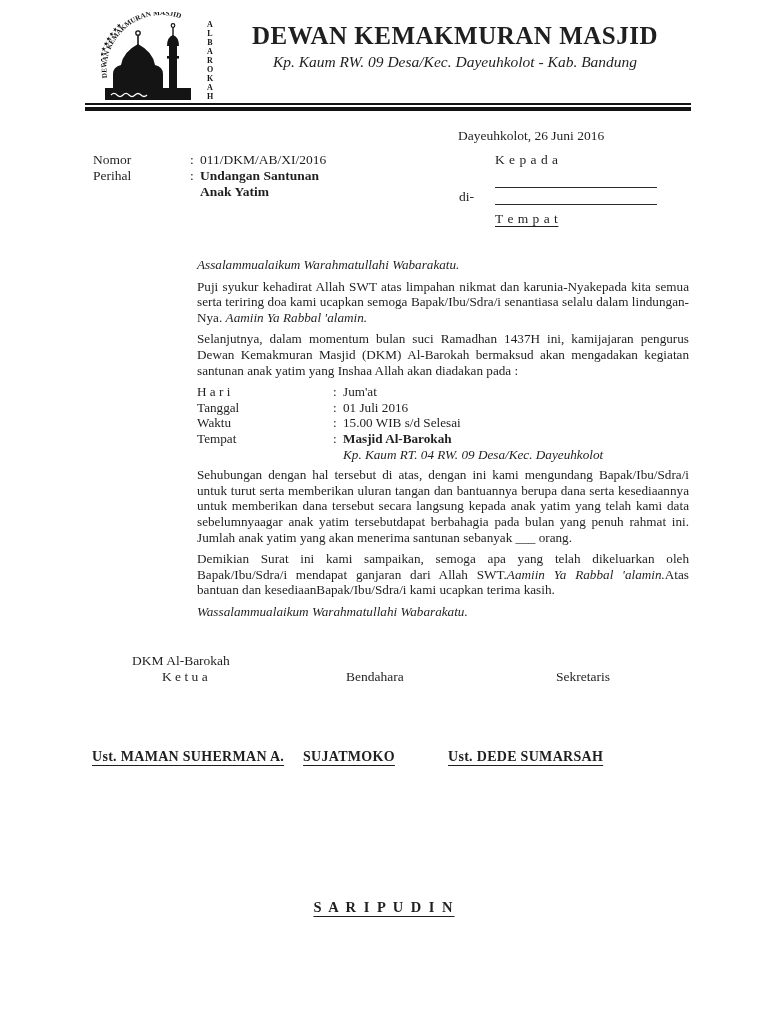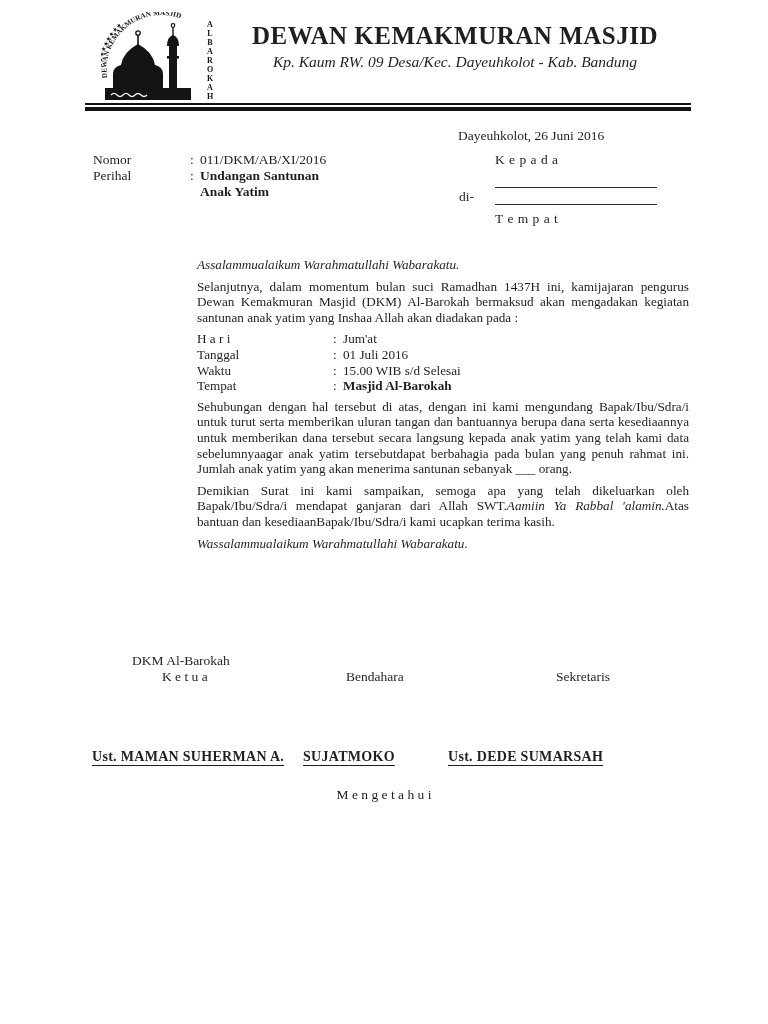--- a/index.html
+++ b/index.html
@@ -26,21 +26,21 @@
   .ref-line2 { margin-left:107px; font-weight:bold; }
   
   .recipient { position:absolute; left:455px; top:152px; width:212px; font-size:13.5px; line-height:16px; }
   .kepada { margin-left:40px; letter-spacing:0.5px; }
   .yth-row { display:flex; }
   .yth { width:39px; flex:none; }
   .fill-line { margin-left:40px; width:162px; border-bottom:1.6px solid #2a2a2a; height:19px; }
   .di-row { display:flex; align-items:flex-end; height:17px; }
   .di { width:36px; flex:none; margin-left:4px;font-family:Liberation Serif, serif; }
   .di-row .fill-line { margin-left:0; height:100%; }
-  .tempat { margin-left:40px; margin-top:6px; text-underline-offset:3px; letter-spacing:0.5px; }
+  .tempat { margin-left:40px; margin-top:6px; text-decoration:underline; text-underline-offset:3px; letter-spacing:0.5px; }
   
   .body { position:absolute; left:197px; top:257px; width:492px; font-size:13.2px; line-height:15.6px; }
   .body p { margin:0 0 6px 0; text-align:justify; }
   .body p.salutation, .body p.closing { font-style:italic; text-align:left; }
   .body p.closing { margin-top:1px; }
   .event { margin:1px 0 5px 0; }
   .event-row { display:flex; }
   .event-label { width:136px; flex:none; }
   .event-sep { width:10px; flex:none; }
   .event-row.tempat-row .event-value { font-weight:bold; }
@@ -126,20 +126,21 @@
     <div class="fill-line"></div>
     <div class="di-row">
       <span class="di">di-</span>
       <span class="fill-line"></span>
     </div>
     <div class="tempat">T e m p a t</div>
   </div>
 
   <div class="body">
     <p class="salutation">Assalammualaikum Warahmatullahi Wabarakatu.</p>
+    <p><span>Puji syukur kehadirat Allah SWT atas limpahan nikmat dan karunia-Nyakepada kita semua serta teriring doa kami ucapkan semoga Bapak/Ibu/Sdra/i senantiasa selalu dalam lindungan-Nya. </span><i>Aamiin Ya Rabbal 'alamin.</i></p>
     <p>Selanjutnya, dalam momentum bulan suci Ramadhan 1437H ini, kamijajaran pengurus Dewan Kemakmuran Masjid (DKM) Al-Barokah bermaksud akan mengadakan kegiatan santunan anak yatim yang Inshaa Allah akan diadakan pada :</p>
 
     <div class="event">
       <div class="event-row">
         <span class="event-label">H a r i</span>
         <span class="event-sep">:</span>
         <span class="event-value">Jum'at</span>
       </div>
       <div class="event-row">
         <span class="event-label">Tanggal</span>
@@ -149,34 +150,37 @@
       <div class="event-row">
         <span class="event-label">Waktu</span>
         <span class="event-sep">:</span>
         <span class="event-value">15.00 WIB s/d Selesai</span>
       </div>
       <div class="event-row tempat-row">
         <span class="event-label">Tempat</span>
         <span class="event-sep">:</span>
         <span class="event-value">Masjid Al-Barokah</span>
       </div>
+      <div class="venue">Kp. Kaum RT. 04 RW. 09 Desa/Kec. Dayeuhkolot</div>
     </div>
 
     <p>Sehubungan dengan hal tersebut di atas, dengan ini kami mengundang Bapak/Ibu/Sdra/i untuk turut serta memberikan uluran tangan dan bantuannya berupa dana serta kesediaannya untuk memberikan dana tersebut secara langsung kepada anak yatim yang telah kami data sebelumnyaagar anak yatim tersebutdapat berbahagia pada bulan yang penuh rahmat ini. Jumlah anak yatim yang akan menerima santunan sebanyak ___ orang.</p>
     <p><span>Demikian Surat ini kami sampaikan, semoga apa yang telah dikeluarkan oleh Bapak/Ibu/Sdra/i mendapat ganjaran dari Allah SWT.</span><i>Aamiin Ya Rabbal 'alamin.</i><span>Atas bantuan dan kesediaanBapak/Ibu/Sdra/i kami ucapkan terima kasih.</span></p>
     <p class="closing">Wassalammualaikum Warahmatullahi Wabarakatu.</p>
   </div>
 
   <div class="abs" style="left:132px; top:653px;">DKM Al-Barokah</div>
   <div class="abs" style="left:162px; top:669px;">K e t u a</div>
   <div class="abs" style="left:346px; top:669px;">Bendahara</div>
   <div class="abs" style="left:556px; top:669px;">Sekretaris</div>
 
   <div class="abs sig-name" style="left:92px;  top:749px;">Ust. MAMAN SUHERMAN A.</div>
   <div class="abs sig-name" style="left:303px; top:749px;">SUJATMOKO</div>
   <div class="abs sig-name" style="left:448px; top:749px;">Ust. DEDE SUMARSAH</div>
 
   <div class="ack">
-    <div>M e n g e t a h u i</div>
   </div>
 
+  <div class="saripudin">
+    <span>S A R I P U D I N</span>
+  </div>
 
 </div>
 
 </body></html>

